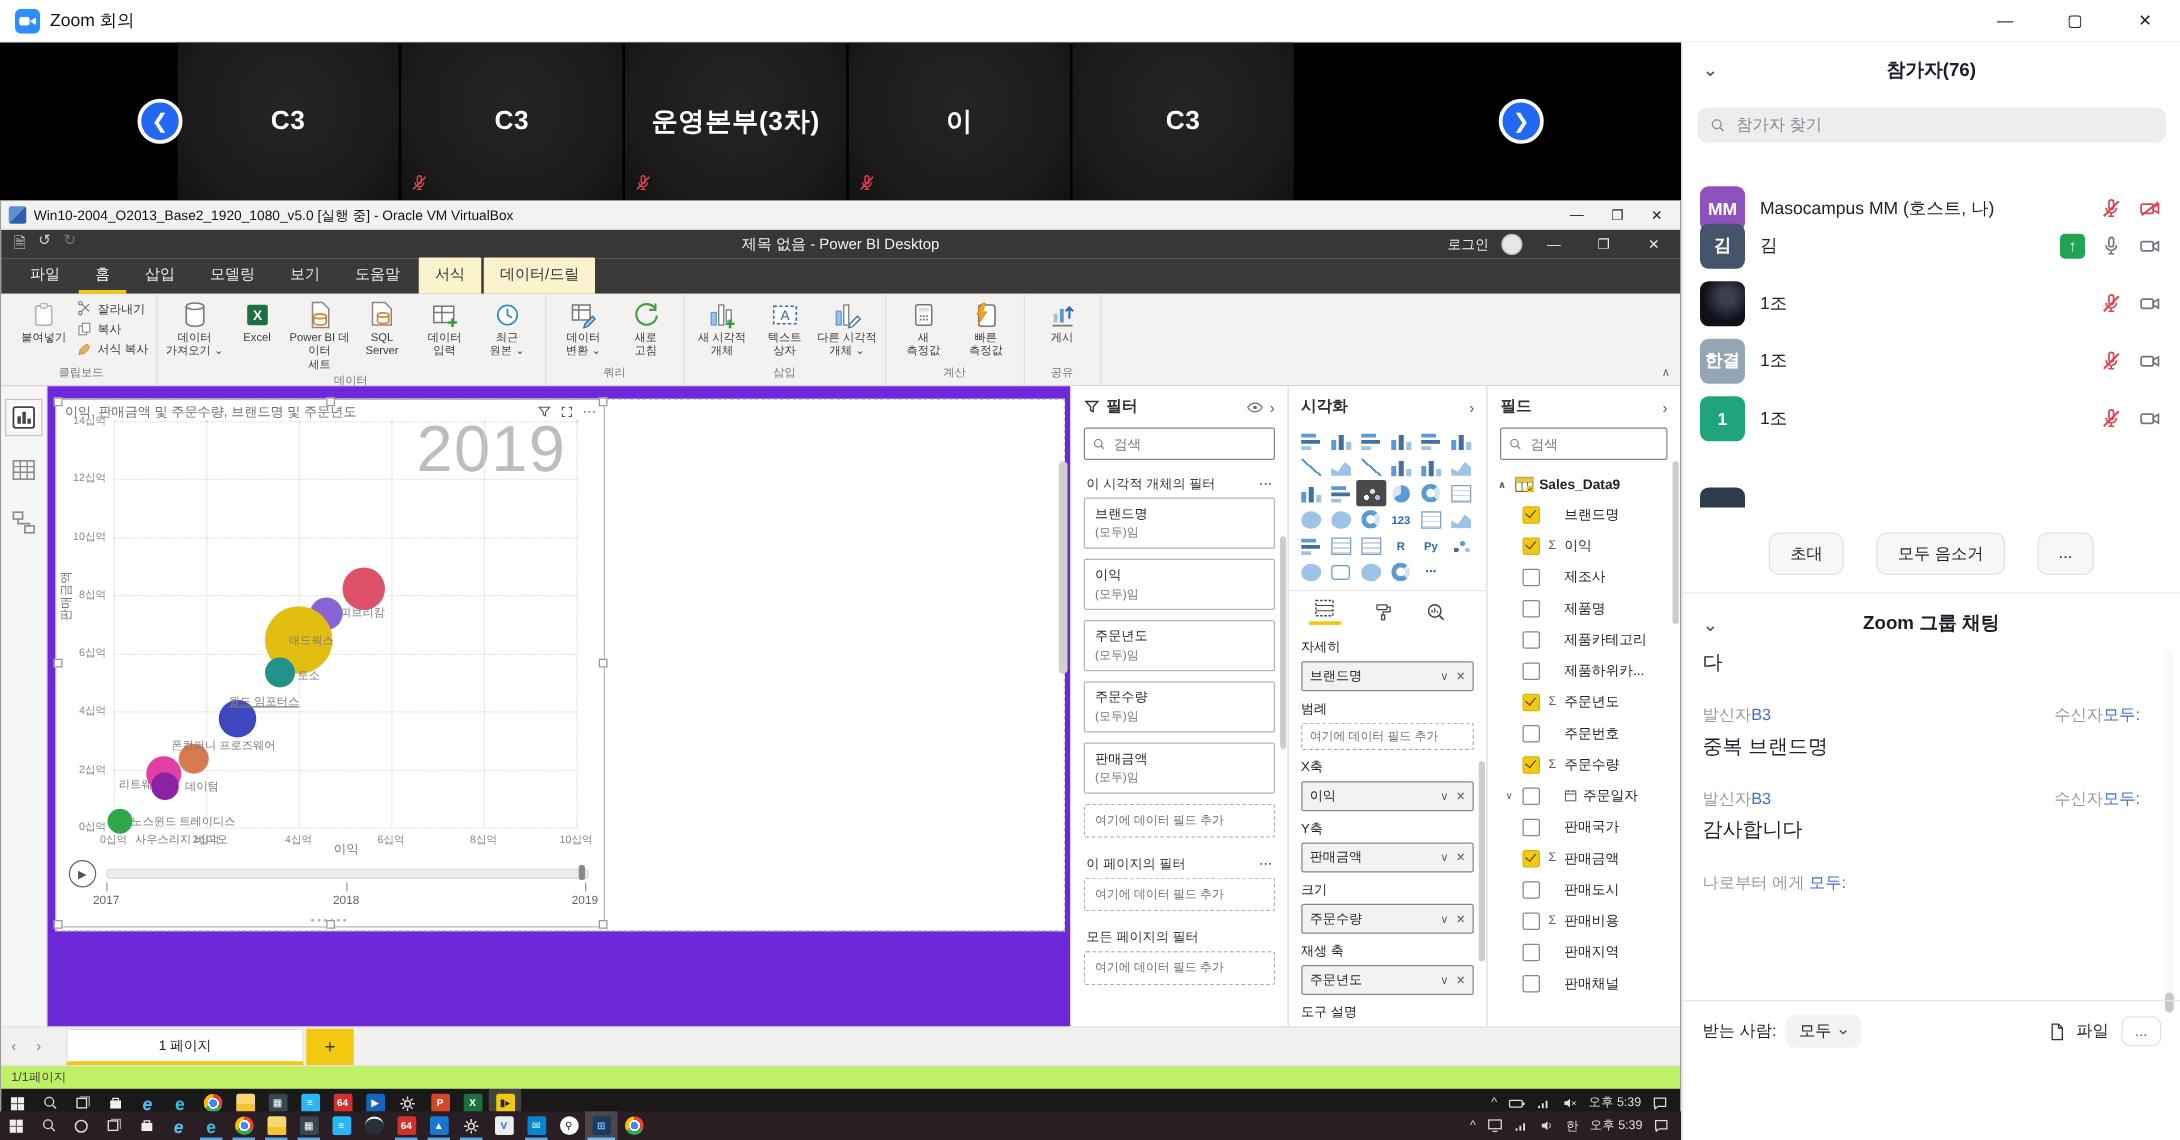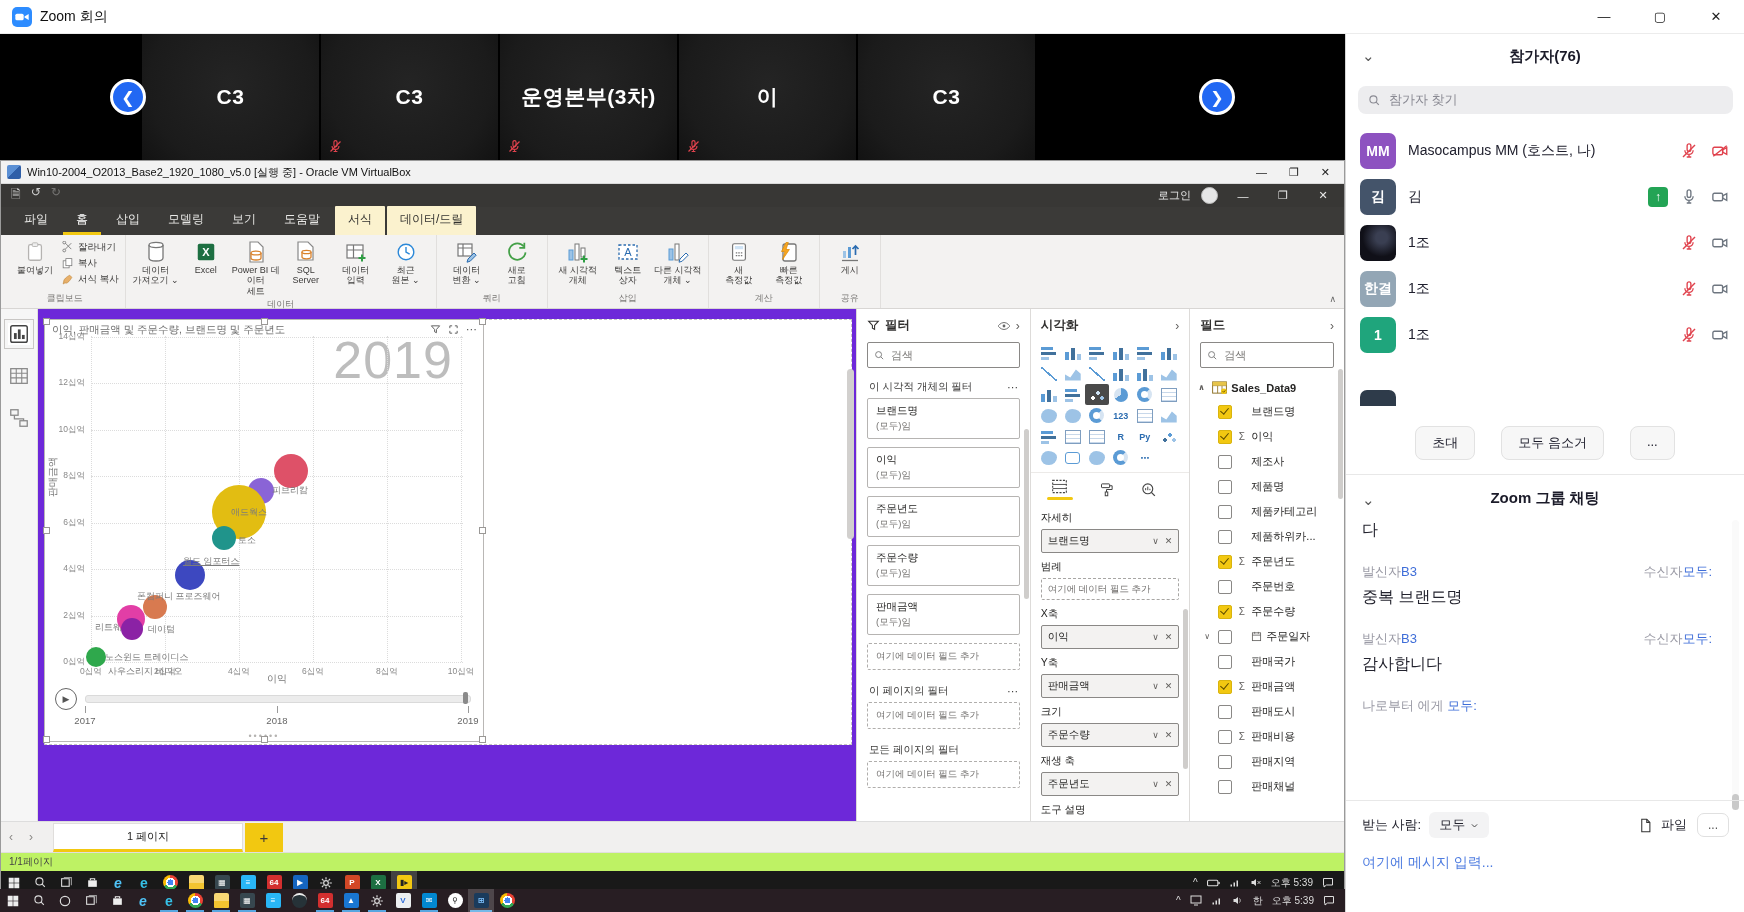--- a/index.html
+++ b/index.html
@@ -240,20 +240,21 @@
     <div class="vbt">
       <span class="vbicon"></span>
       <span class="t">Win10-2004_O2013_Base2_1920_1080_v5.0 [실행 중] - Oracle VM VirtualBox</span>
       <span class="c">
           <span>—</span>
           <span>❐</span>
           <span>✕</span>
         </span>
     </div>
     <div class="pbt">
+      <span class="ttl">제목 없음 - Power BI Desktop</span>
       <span class="qat">
         <span>🗎</span>
         <span>↺</span>
         <span style="opacity:.4">↻</span>
       </span>
       <span class="rt">
         <span style="font-size:11px">로그인</span>
         <span class="avatar"></span>
         <span class="wb">—</span>
         <span class="wb">❐</span>
@@ -1118,21 +1119,21 @@
       <span>참가자(76)</span>
     </div>
     <div class="ppsearch">
       <svg width="13" height="13" viewBox="0 0 24 24">
           <circle cx="10" cy="10" r="6.5" fill="none" stroke="#8a8a93" stroke-width="2"></circle>
           <path d="M15 15l5 5" stroke="#8a8a93" stroke-width="2"></path>
         </svg>
       <span>참가자 찾기</span>
     </div>
     <div id="plist">
-        <div class="prow" style="top: 94px;">
+        <div class="prow" style="top: 110px;">
           <span class="pav" style="background: rgb(141, 82, 192);">MM</span>
           <span class="pname">Masocampus MM (호스트, 나)</span>
           <span class="pics">
             <span style="width: 18px; height: 18px;">
               <svg viewBox="0 0 24 24" width="100%" height="100%">
                 <rect x="9.5" y="2.5" width="5" height="10" rx="2.5" fill="none" stroke="#e0424d" stroke-width="1.8"></rect>
                 <path d="M6.5 11a5.5 5.5 0 0 0 11 0M12 16.5V20M9 20h6" fill="none" stroke="#e0424d" stroke-width="1.8"></path>
                 <path d="M4 20L20 4" stroke="#e0424d" stroke-width="2"></path>
               </svg>
             </span>
@@ -1256,15 +1257,14 @@
       <span style="flex:1"></span>
       <span>
           <svg width="15" height="15" viewBox="0 0 24 24">
             <path d="M6 2h8l5 5v15H6z" fill="none" stroke="#333" stroke-width="1.7"></path>
             <path d="M14 2v5h5" fill="none" stroke="#333" stroke-width="1.7"></path>
           </svg>
         </span>
       <span>파일</span>
       <span class="morebtn">...</span>
     </div>
-    <div class="cinput">여기에 메시지 입력...</div>
   </div>
 </div>
 
 </body></html>

